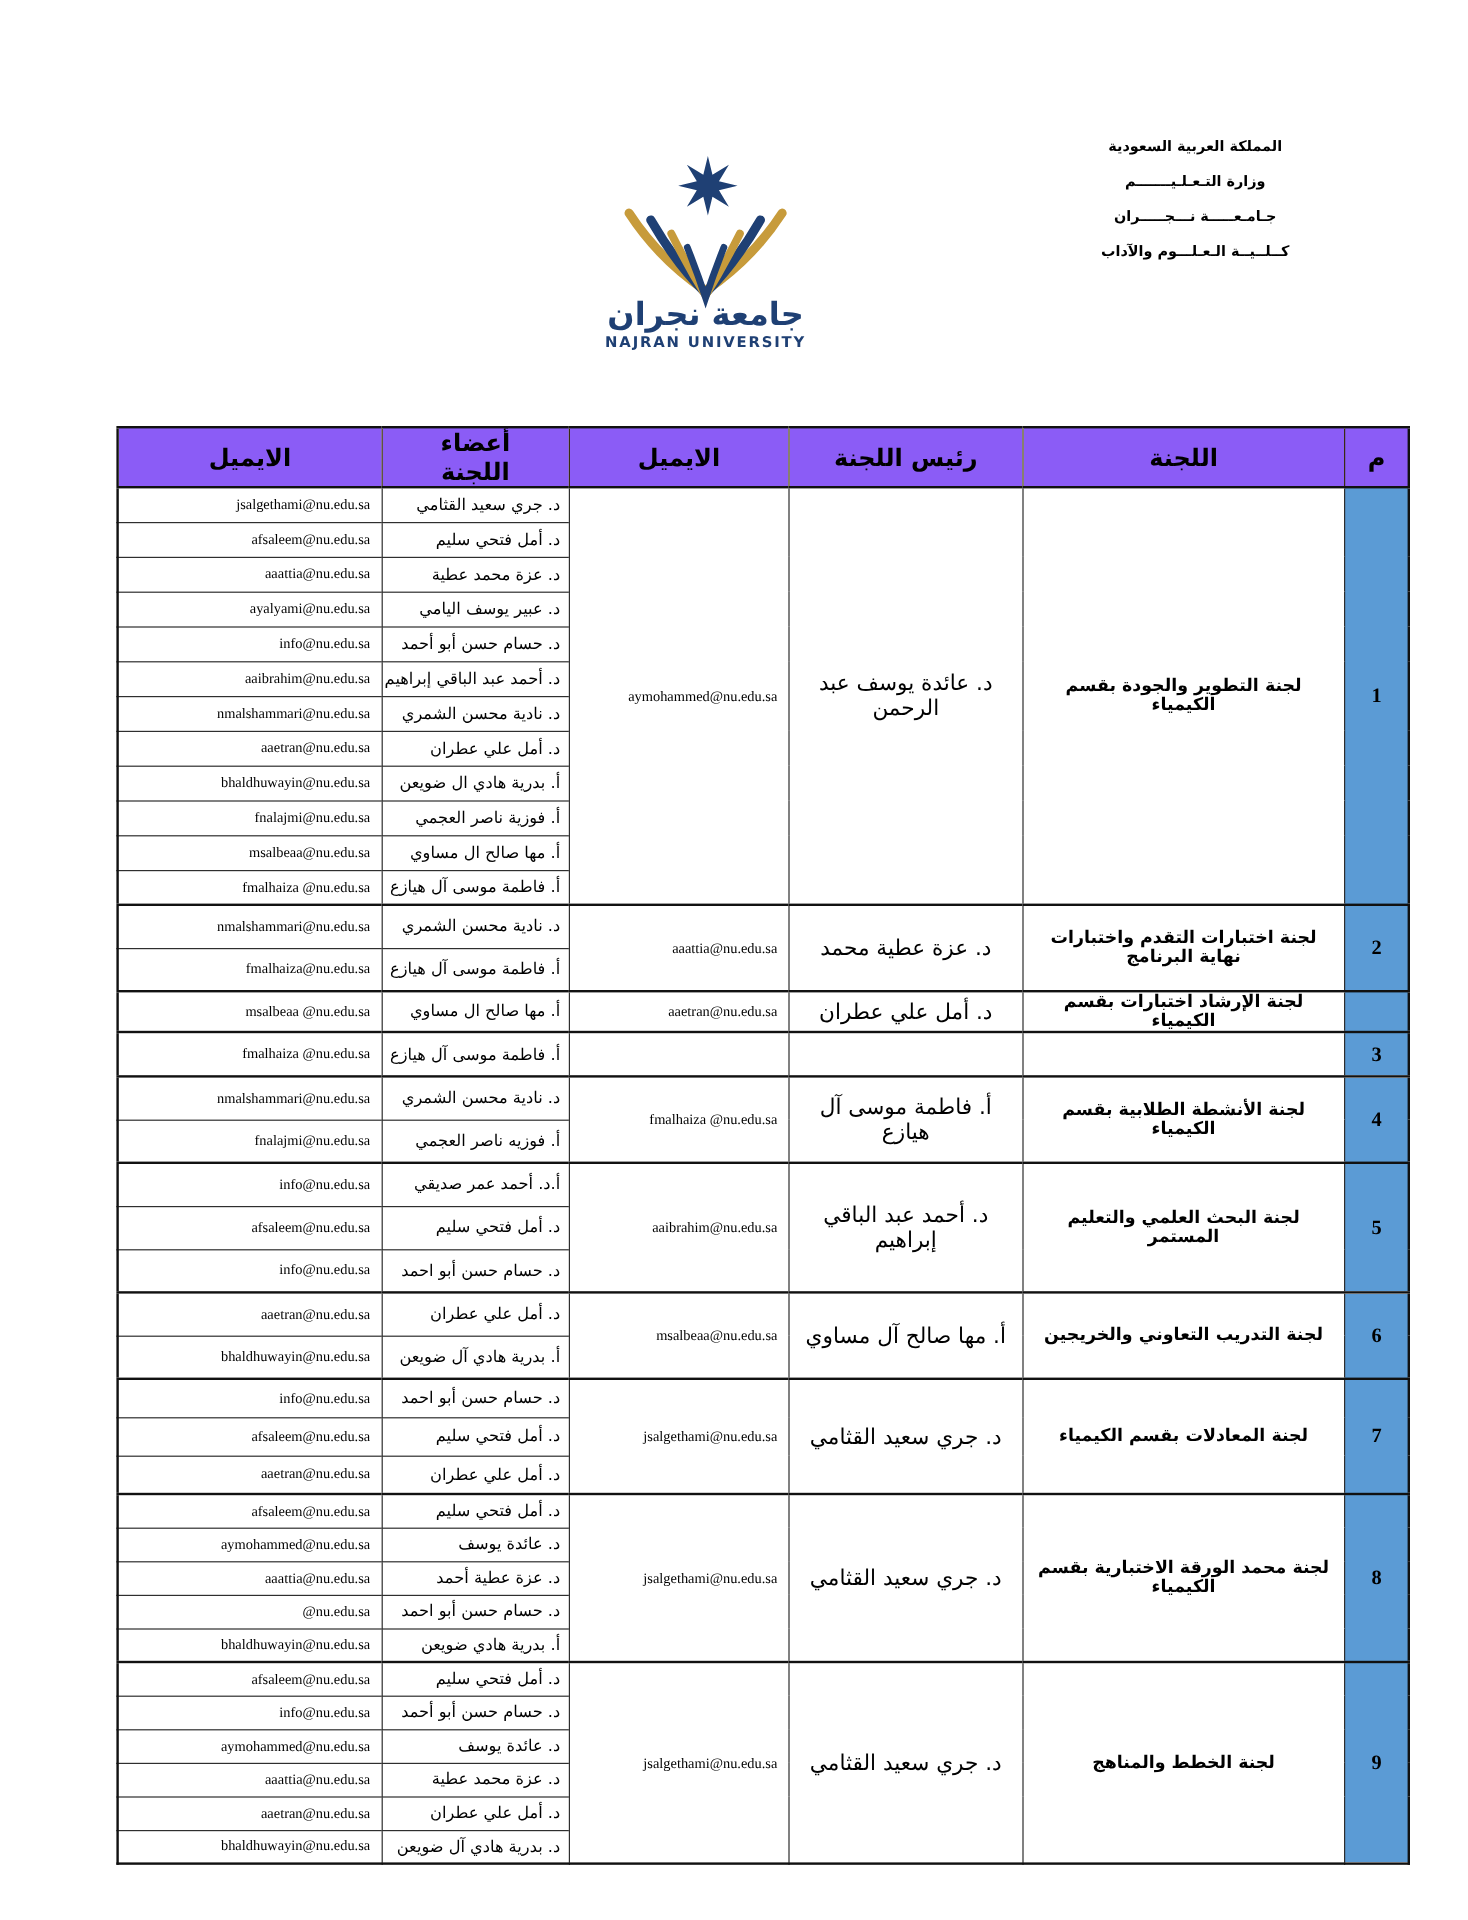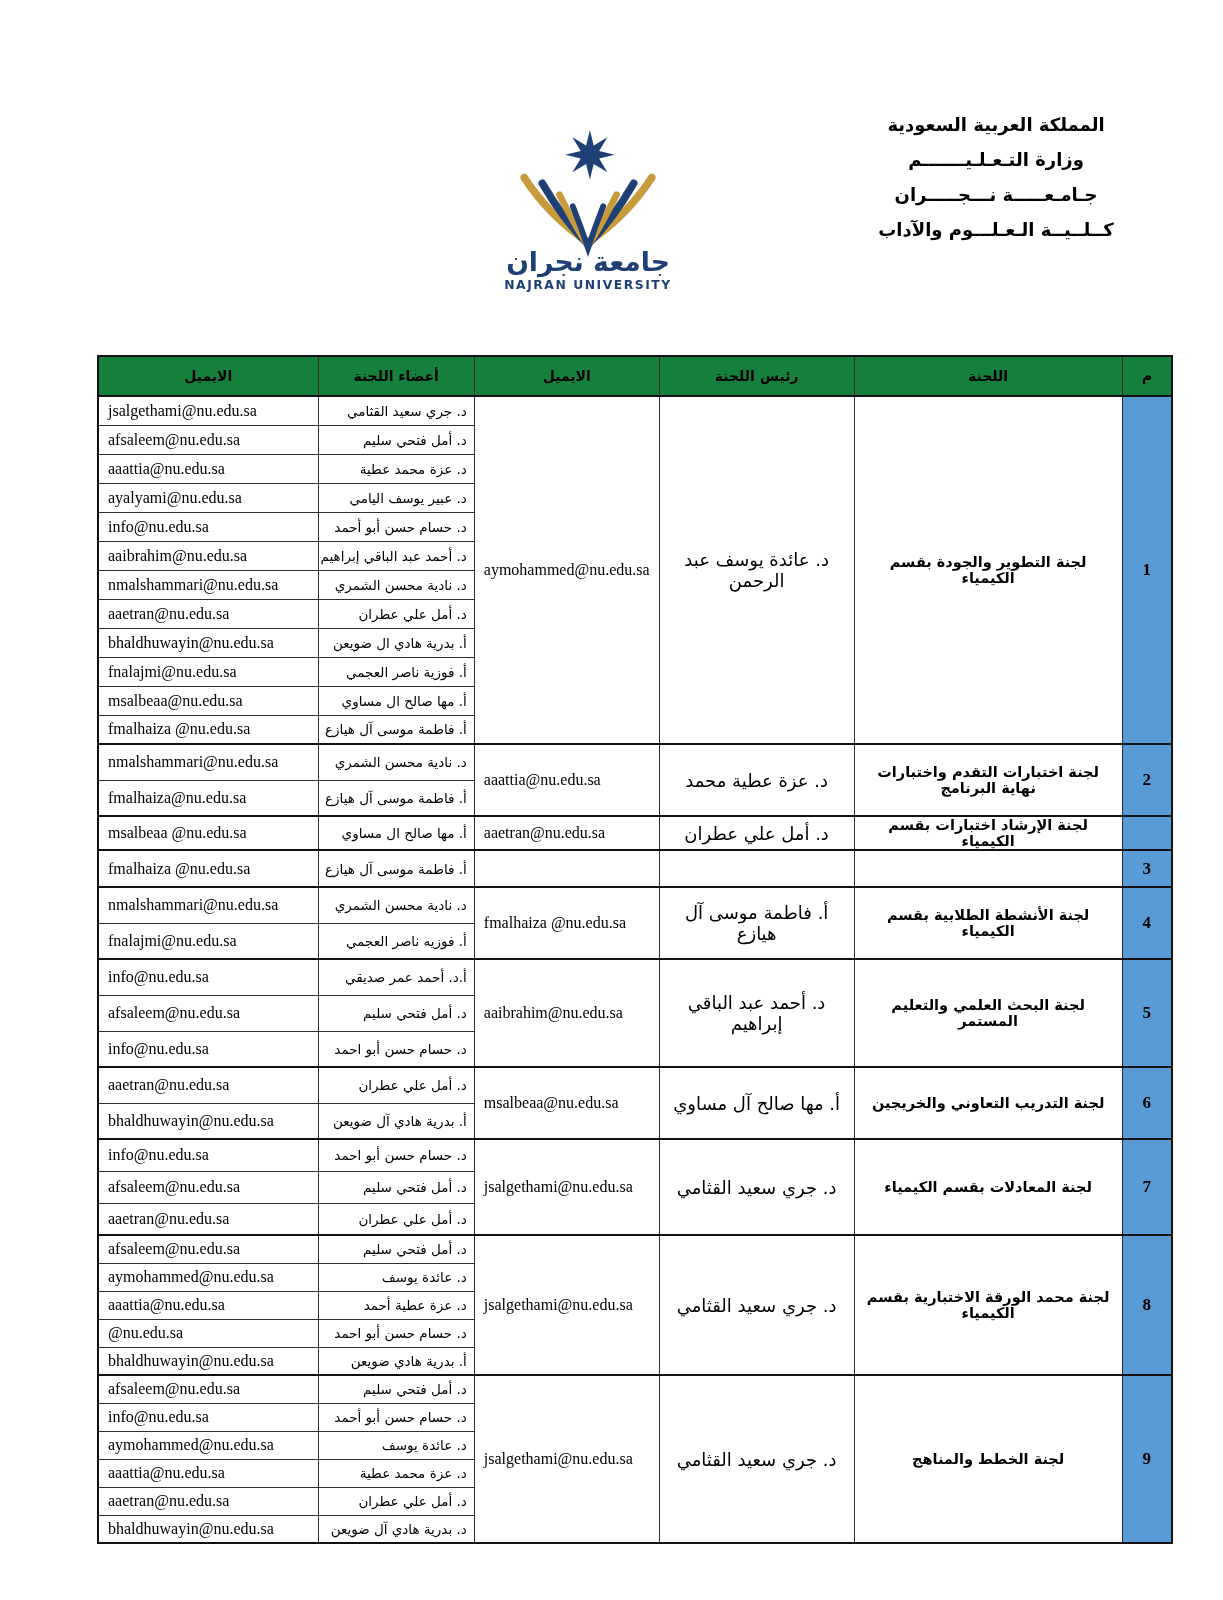--- a/index.html
+++ b/index.html
@@ -3,49 +3,49 @@
 <meta charset="utf-8">
 <style>
   html,body{margin:0;padding:0;}
   body{
     width:1223px;height:1600px;position:relative;background:#ffffff;
     font-family:"DejaVu Sans",sans-serif;color:#000;
   }
   
   .org-block{
     position:absolute;top:116px;right:104px;width:246px;
-    text-align:center;font-weight:bold;font-size:18px;line-height:1.0;
+    text-align:center;font-weight:bold;font-size:12px;line-height:1.0;
   }
   .org-block div{margin-bottom:17px;white-space:nowrap;}
   
   .logo{position:absolute;top:126px;left:490px;width:196px;}
   
   table.committees{
     position:absolute;top:355px;left:97px;
     border-collapse:collapse;table-layout:fixed;
     border:2px solid #111;
   }
   table.committees th, table.committees td{
     border:1px solid #2e2e2e;overflow:hidden;vertical-align:middle;
   }
   table.committees thead th{
-    background:#15803d;font-weight:bold;font-size:14px;height:38px;
+    background:#8b5cf6;font-weight:bold;font-size:20px;height:38px;
     border:1px solid #3a2b12;border-top:2px solid #111;border-bottom:2px solid #111;
     padding:0 19px;
   }
   tr.group-start td{border-top:2px solid #111;}
   td.no-cell{
     background:#5B9BD5;text-align:center;font-weight:bold;font-size:17px;
     font-family:"Liberation Serif",serif;
   }
   td.committee-cell{font-weight:bold;font-size:14.5px;text-align:center;padding:0 8px;}
   td.chair-cell{font-size:18px;text-align:center;padding:0 6px;}
   td.chair-email-cell,td.member-email-cell{
-    font-family:"Liberation Serif",serif;font-size:16px;
-    direction:ltr;text-align:left;padding:0 9px;white-space:nowrap;
+    font-family:"Liberation Serif",serif;font-size:12px;
+    direction:ltr;text-align:right;padding:0 9px;white-space:nowrap;
   }
   td.member-name-cell{font-size:13.5px;text-align:right;padding:0 7px 0 2px;white-space:nowrap;}
 </style>
 </head>
 <body>
 
 <div class="org-block" dir="rtl">
   <div>المملكة العربية السعودية</div>
   <div>وزارة التـعـلـيـــــــم</div>
   <div>جـامـعـــــة نـــجـــــران</div>

